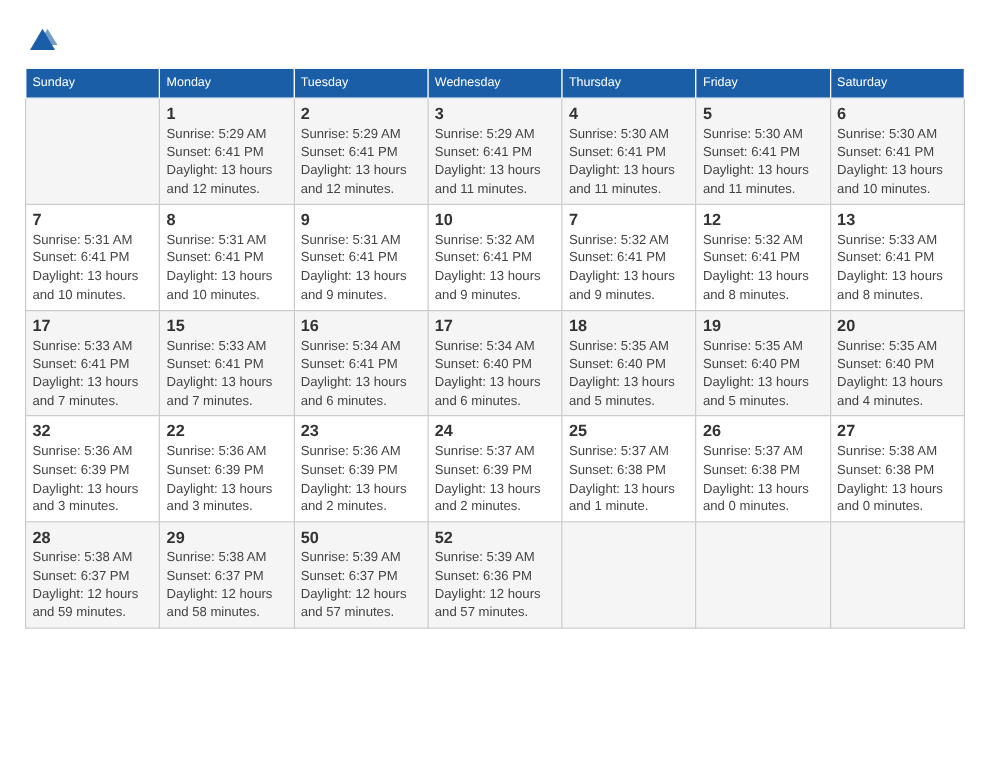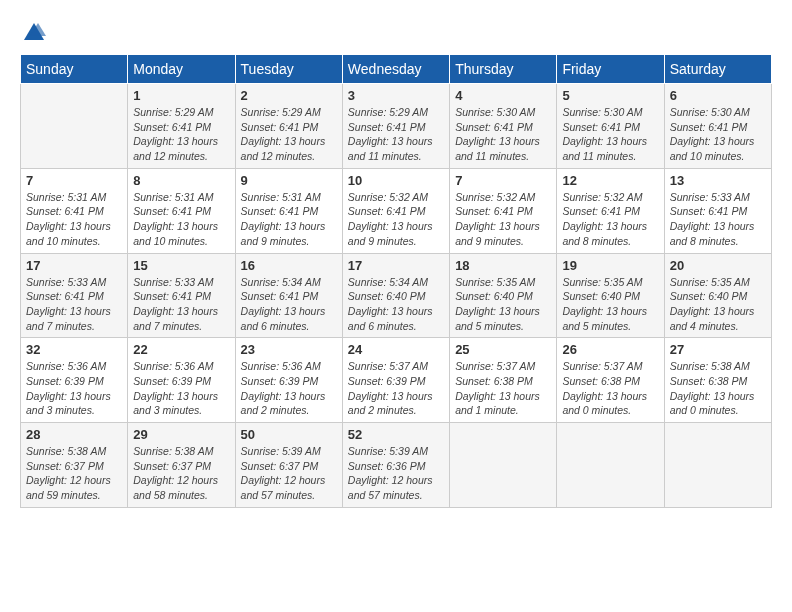--- a/index.html
+++ b/index.html
@@ -50,21 +50,21 @@
     table {
       width: 100%;
       border-collapse: collapse;
       font-size: 11px;
     }
     thead tr th {
       background-color: #1a5ea8;
       color: #fff;
       text-align: left;
       padding: 6px 5px;
-      font-size: 14px;
+      font-size: 10px;
       font-weight: normal;
       border: 1px solid #fff;
     }
     tbody tr td {
       border: 1px solid #ccc;
       vertical-align: top;
       padding: 4px 5px;
       width: 14.28%;
       min-height: 80px;
       color: #333;
@@ -72,21 +72,20 @@
     .day-number {
       font-size: 13px;
       font-weight: bold;
       display: block;
       margin-bottom: 2px;
     }
     .day-info {
       font-size: 10.5px;
       line-height: 1.4;
       color: #444;
-      font-style: italic;
     }
     .empty-cell {
       background: #f9f9f9;
     }
     tbody tr:nth-child(odd) td {
       background-color: #f5f5f5;
     }
     tbody tr:nth-child(even) td {
       background-color: #fff;
     }

